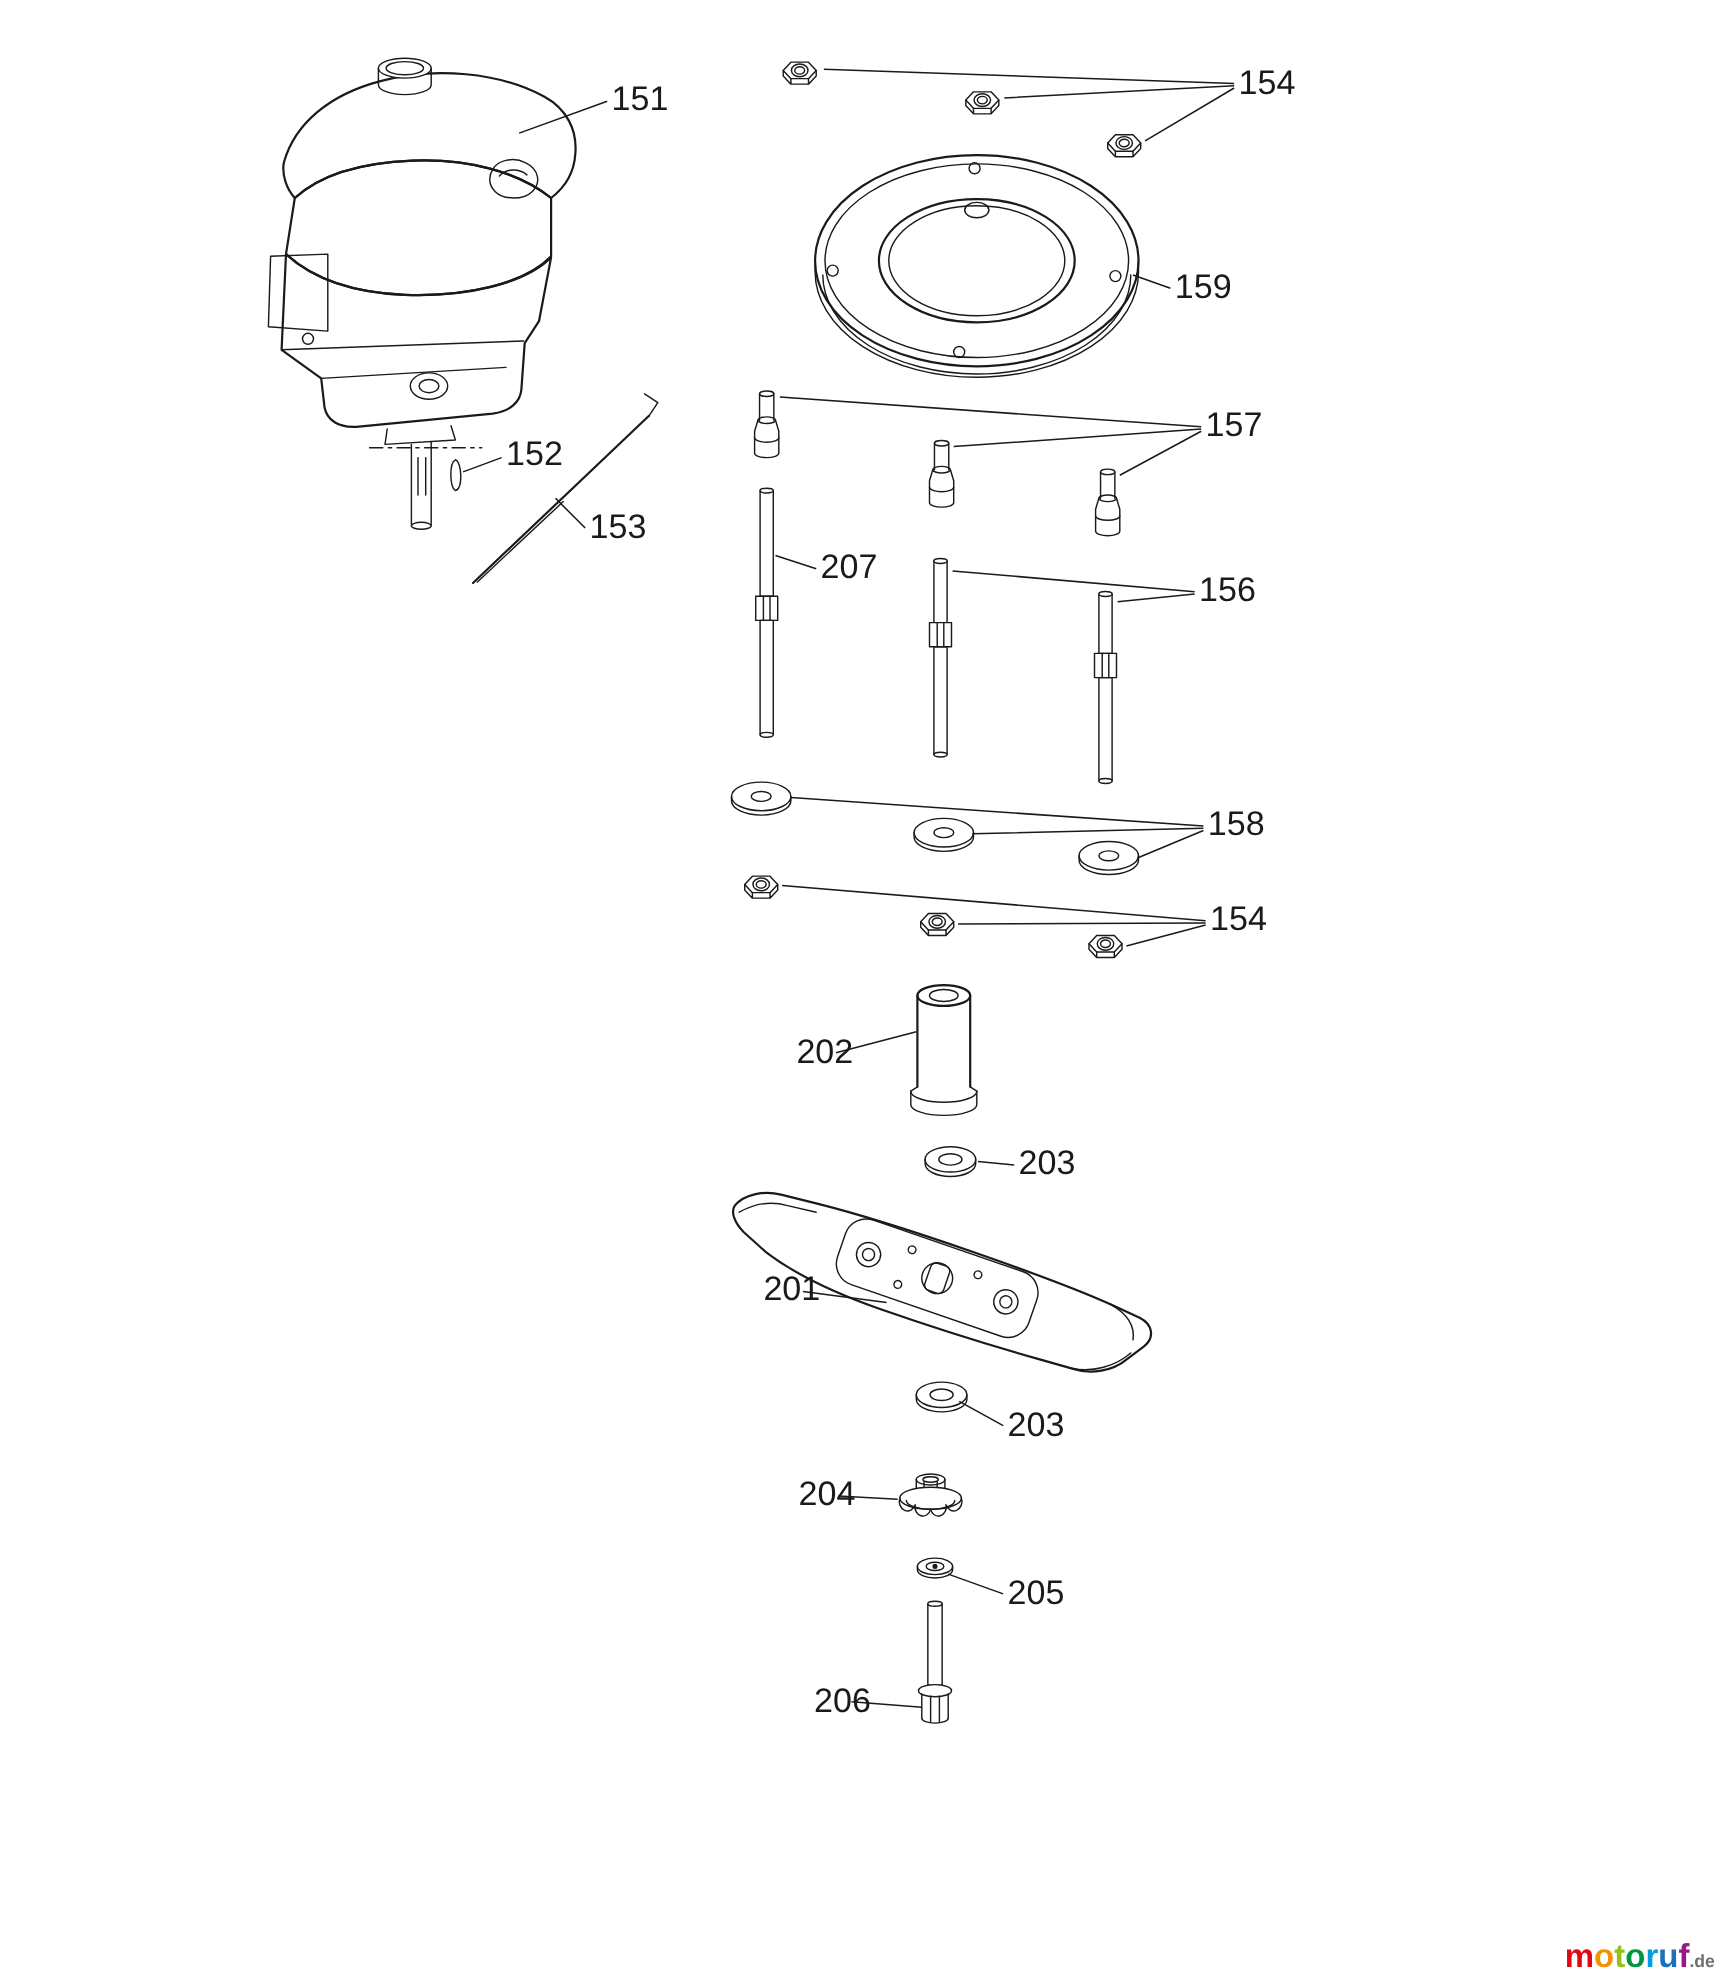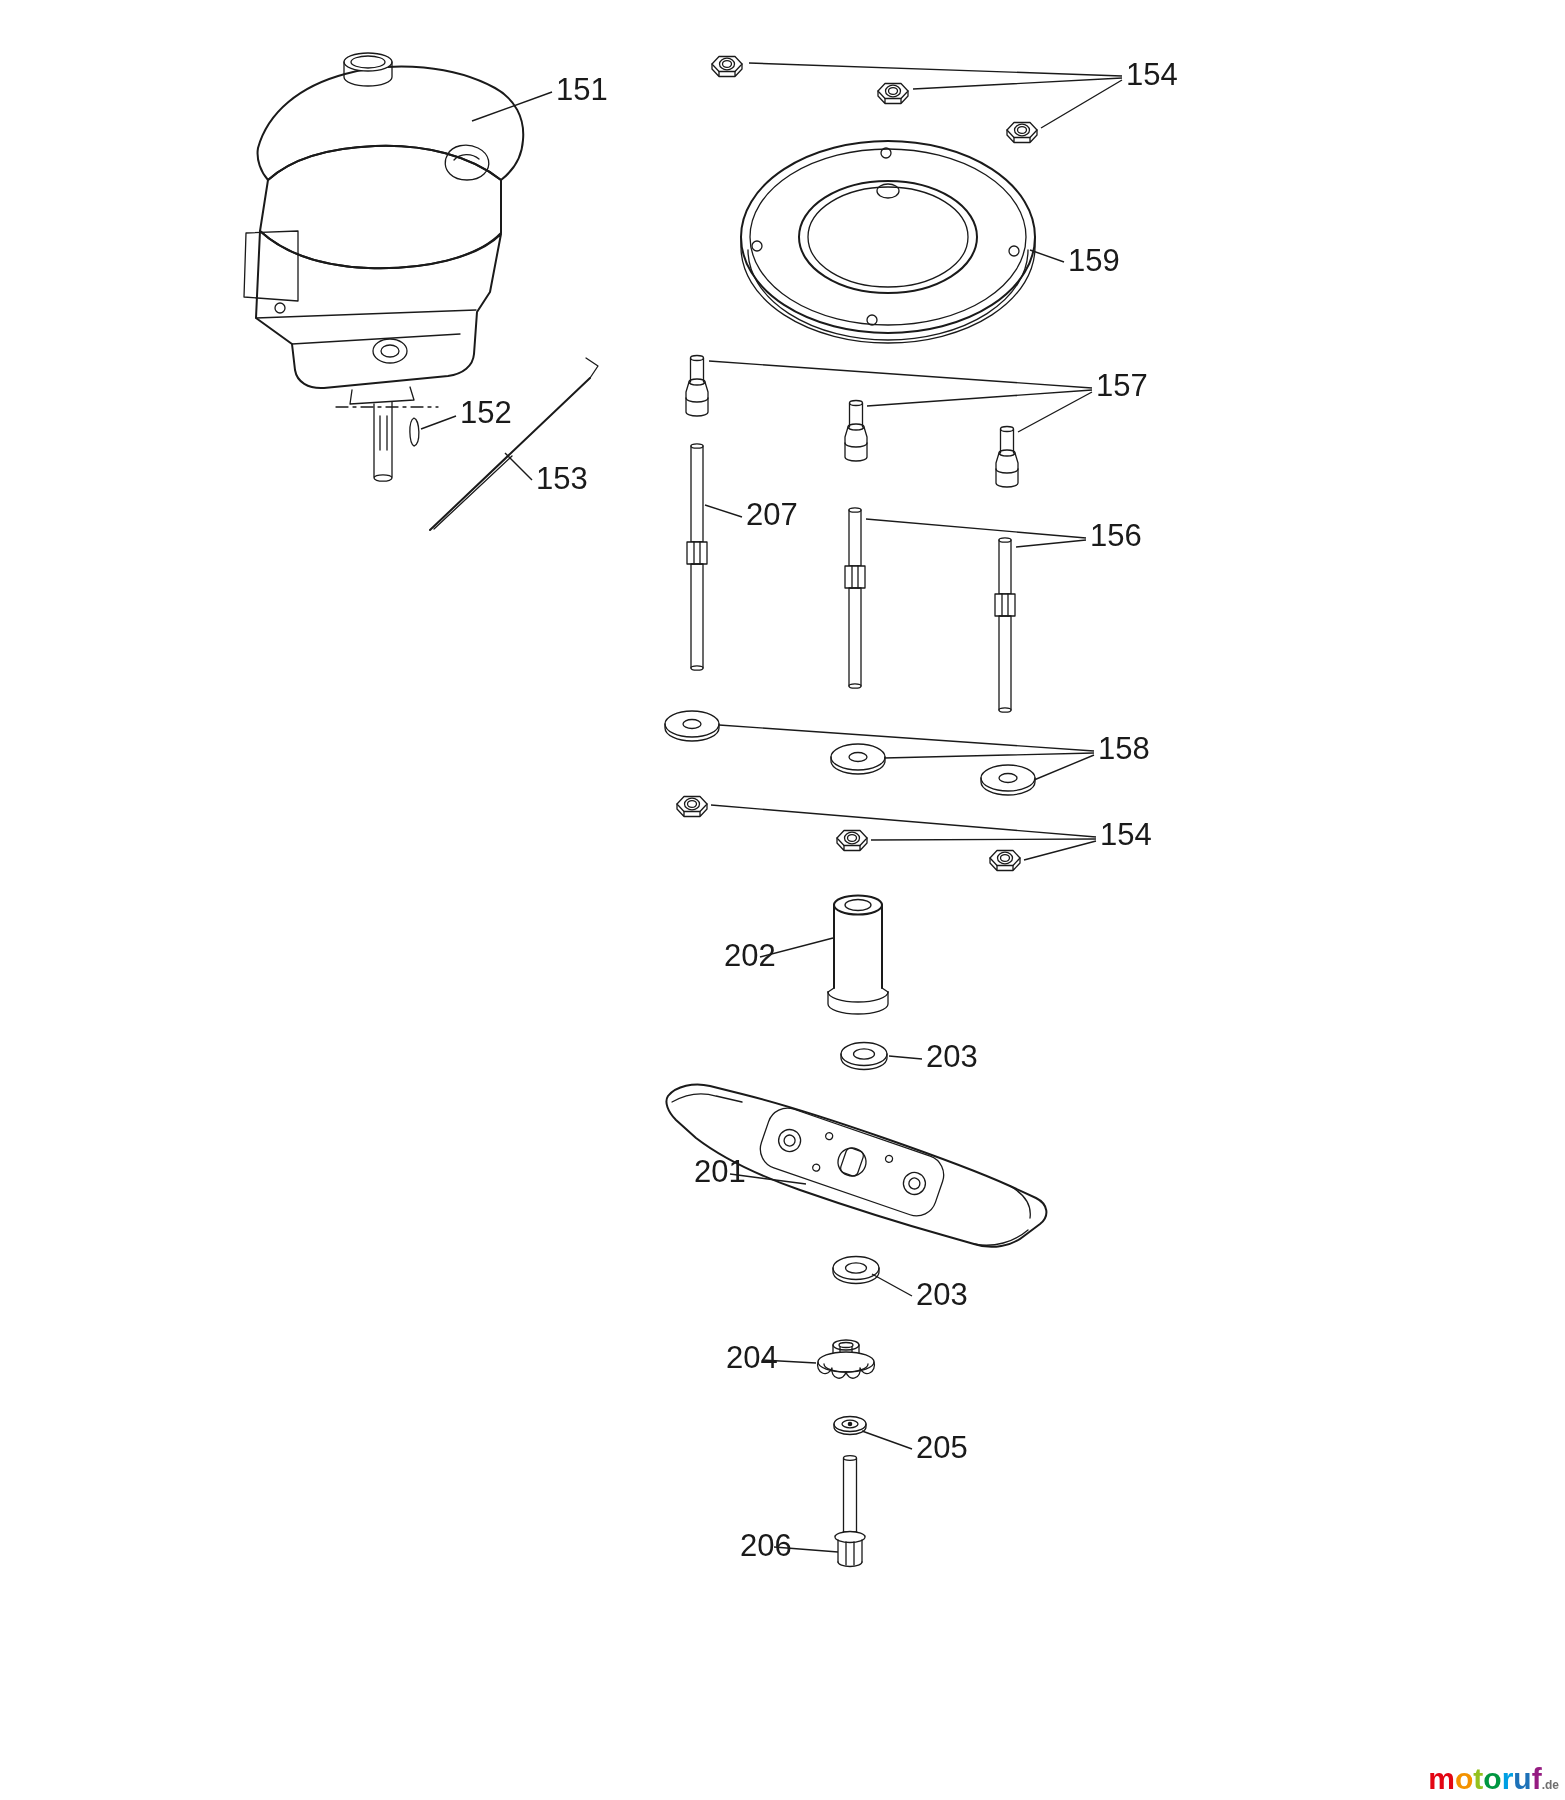--- a/index.html
+++ b/index.html
@@ -15,21 +15,21 @@
   .thin { stroke-width: 1.3; }
   .wfill{ fill:#ffffff; }
   .leader { stroke: currentColor; stroke-width: 1.4; fill:none; }
   .lbl  { font: 31px "Liberation Sans", sans-serif; fill: currentColor; stroke: none; }
   .centerline { stroke-dasharray: 12 5 3 5; stroke-width: 1.3; }
   .watermark {
     position: absolute; right: 6px; bottom: 4px;
     font: 700 30px "Liberation Sans", sans-serif;
     letter-spacing: 0px; white-space: nowrap;
   }
-  .watermark .wm-suffix { font-size: 12px; font-weight: 700; }
+  .watermark .wm-suffix { font-size: 16px; font-weight: 700; }
 </style>
 </head>
 <body>
 
 <div class="page" style="background: rgb(255, 255, 255);">
 
 <svg class="diagram" width="1565" height="1800" viewBox="0 0 1565 1800" style="color: rgb(26, 26, 26);">
 
   <defs>
     <pattern id="thr" width="9" height="5" patternUnits="userSpaceOnUse">

